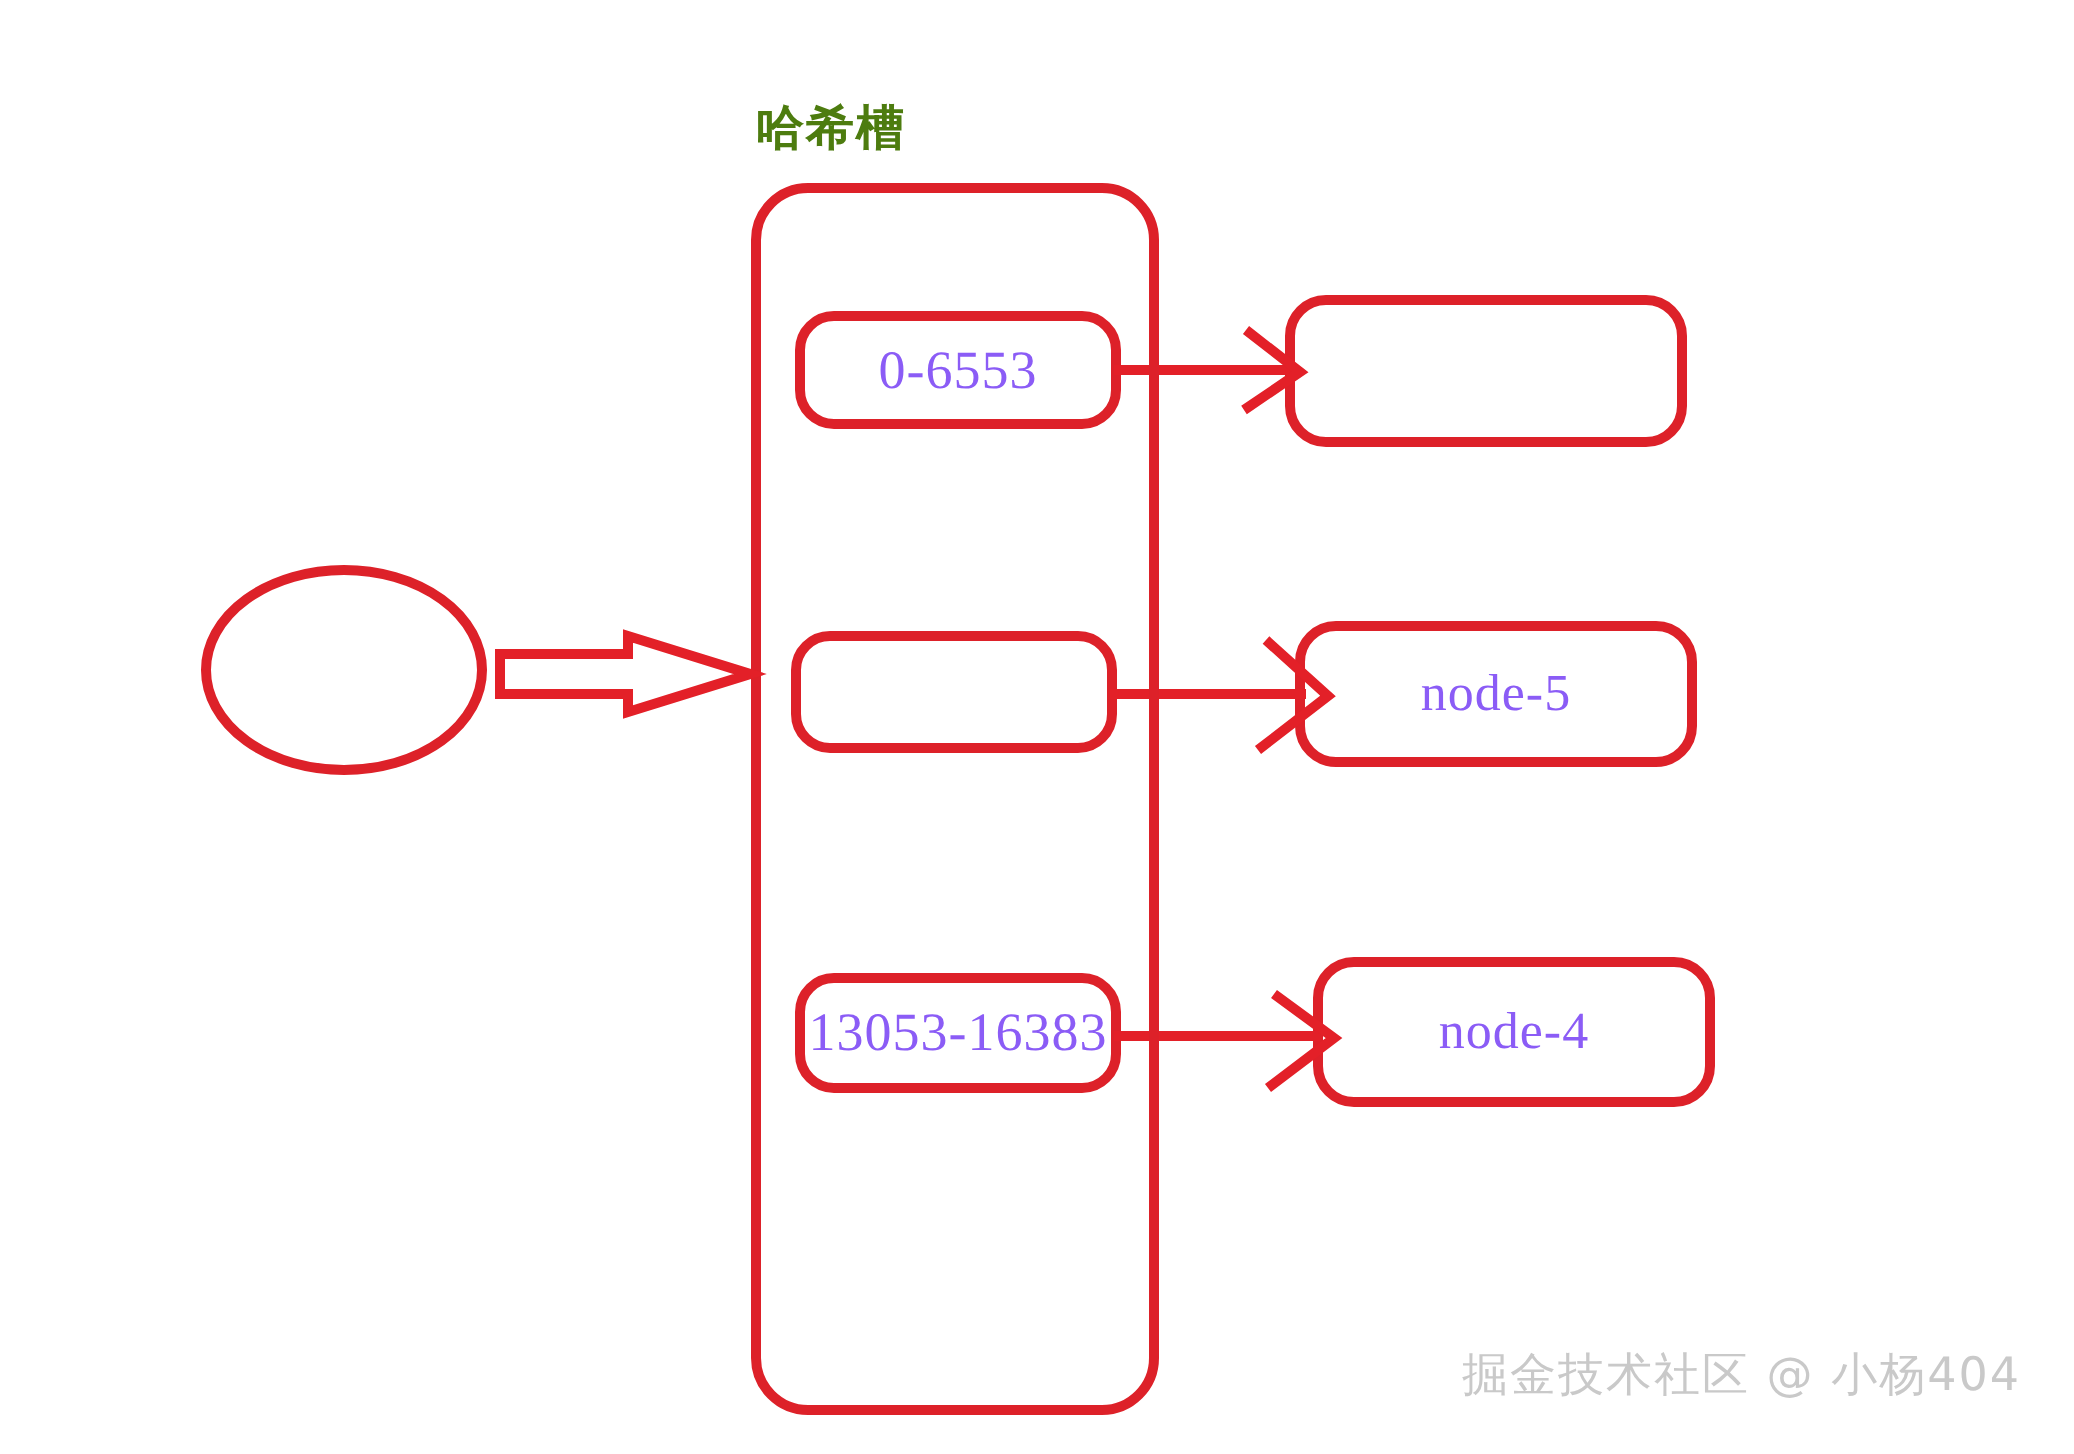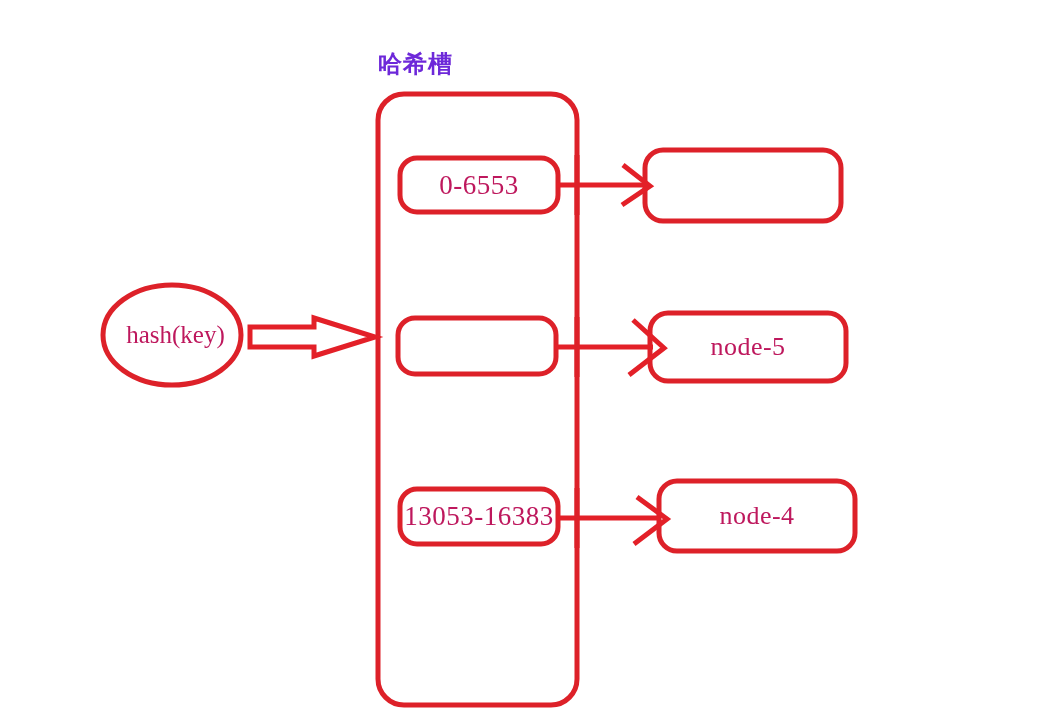--- a/index.html
+++ b/index.html
@@ -20,21 +20,21 @@
     left: 0;
     top: 0;
     width: 1037px;
     height: 727px;
   }
   .lbl {
     position: absolute;
     display: flex;
     align-items: center;
     justify-content: center;
-    color: #be185d;
+    color: #8b5cf6;
     white-space: nowrap;
     pointer-events: none;
     text-align: center;
   }
   .slot-label {
     font-family: "Liberation Serif", "DejaVu Serif", serif;
     font-size: 27px;
     letter-spacing: 0.5px;
   }
   .node-label {
@@ -46,21 +46,21 @@
     font-family: "Liberation Serif", "DejaVu Serif", serif;
     font-size: 25px;
   }
   #title-text {
     position: absolute;
     left: 378px;
     top: 48px;
     font-family: "DejaVu Sans", "Liberation Sans", sans-serif;
     font-size: 24px;
     font-weight: bold;
-    color: #6d28d9;
+    color: #4d7c0f;
     letter-spacing: 1px;
   }
   #watermark {
     position: absolute;
     left: 731px;
     top: 672px;
     font-family: "DejaVu Sans", "Liberation Sans", sans-serif;
     font-size: 23px;
     color: #c9c9c9;
     letter-spacing: 1px;
@@ -97,22 +97,22 @@
     <line x1="557" y1="518" x2="660" y2="518" stroke="#e32028" stroke-width="5"></line>
     <path d="M 637 497 L 667 519 L 634 544" fill="none" stroke="#e32028" stroke-width="5" stroke-linecap="butt" stroke-linejoin="miter"></path>
 
     <line x1="577" y1="155" x2="577" y2="215" stroke="#dd2129" stroke-width="5"></line>
     <line x1="577" y1="317" x2="577" y2="377" stroke="#dd2129" stroke-width="5"></line>
     <line x1="577" y1="488" x2="577" y2="548" stroke="#dd2129" stroke-width="5"></line>
   </svg>
 
   <div id="title-text">哈希槽</div>
 
-  <div class="lbl hash-label" style="left:103px; top:315px; width:145px; height:40px;">hash(key)</div>
 
   <div class="lbl slot-label" style="left:400px; top:158px; width:158px; height:54px;">0-6553</div>
   <div class="lbl slot-label" style="left:400px; top:489px; width:158px; height:55px;">13053-16383</div>
 
   <div class="lbl node-label" style="left:650px; top:313px; width:196px; height:68px;">node-5</div>
   <div class="lbl node-label" style="left:659px; top:481px; width:196px; height:70px;">node-4</div>
 
+  <div id="watermark">掘金技术社区 @ 小杨404</div>
 
 </div>
 
 </body></html>

